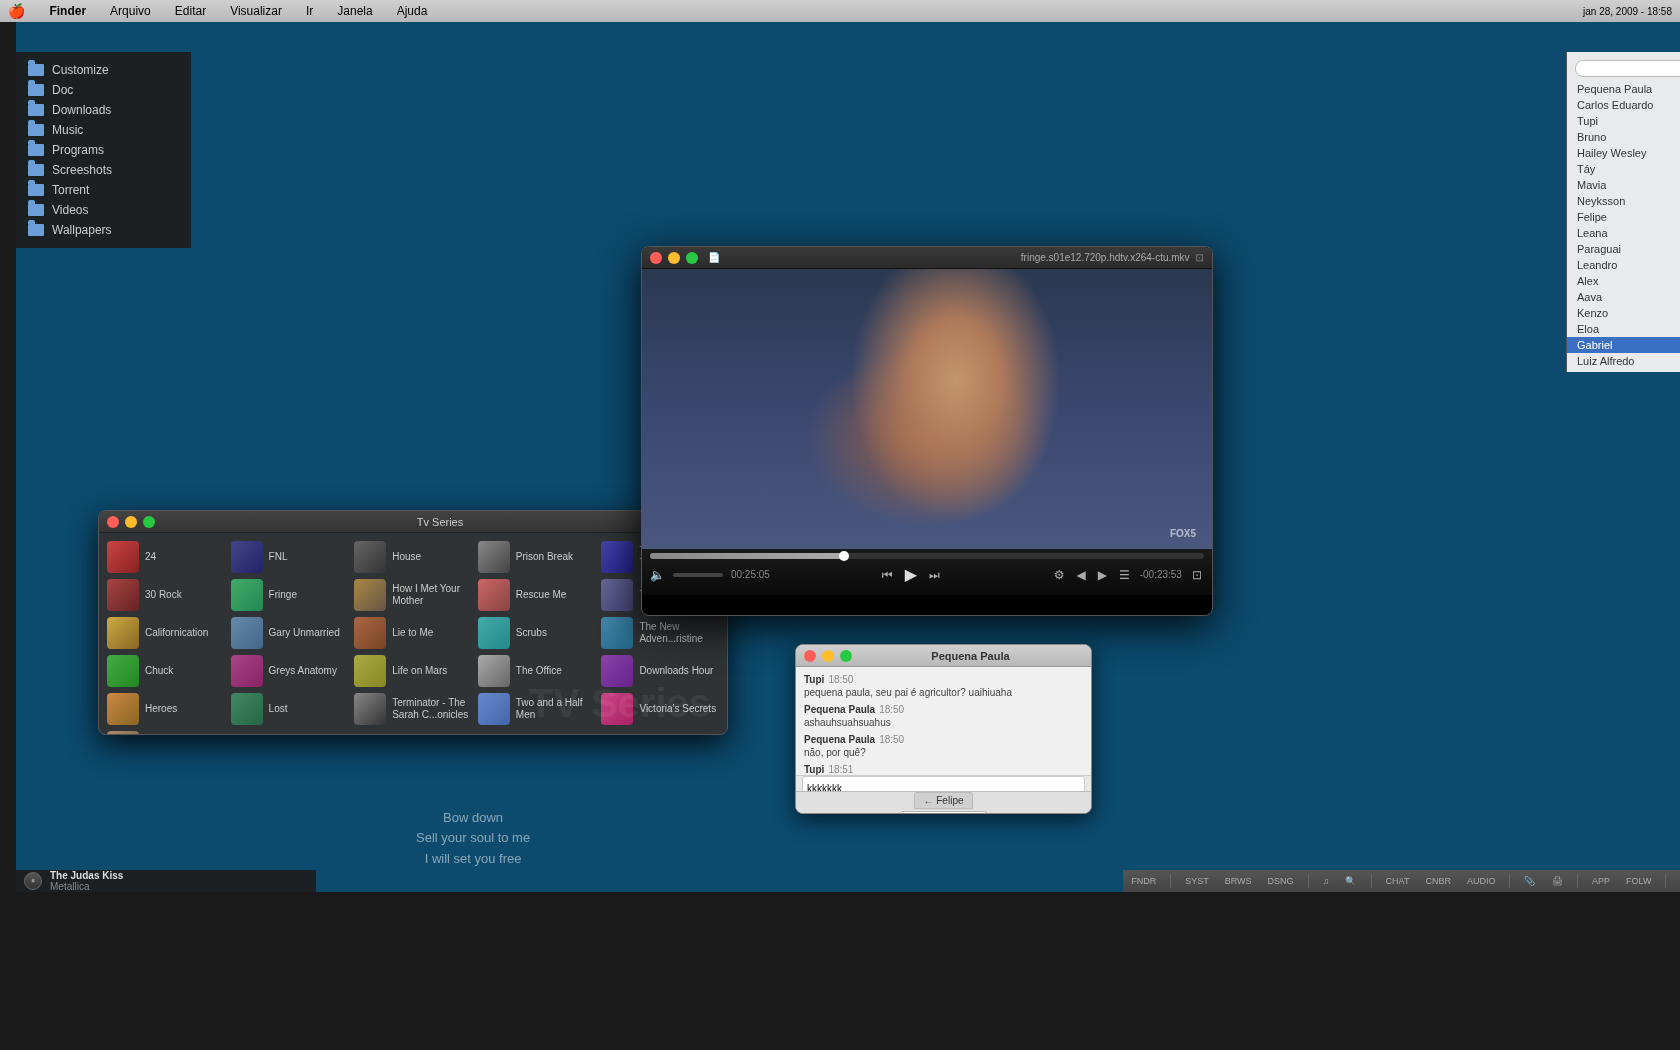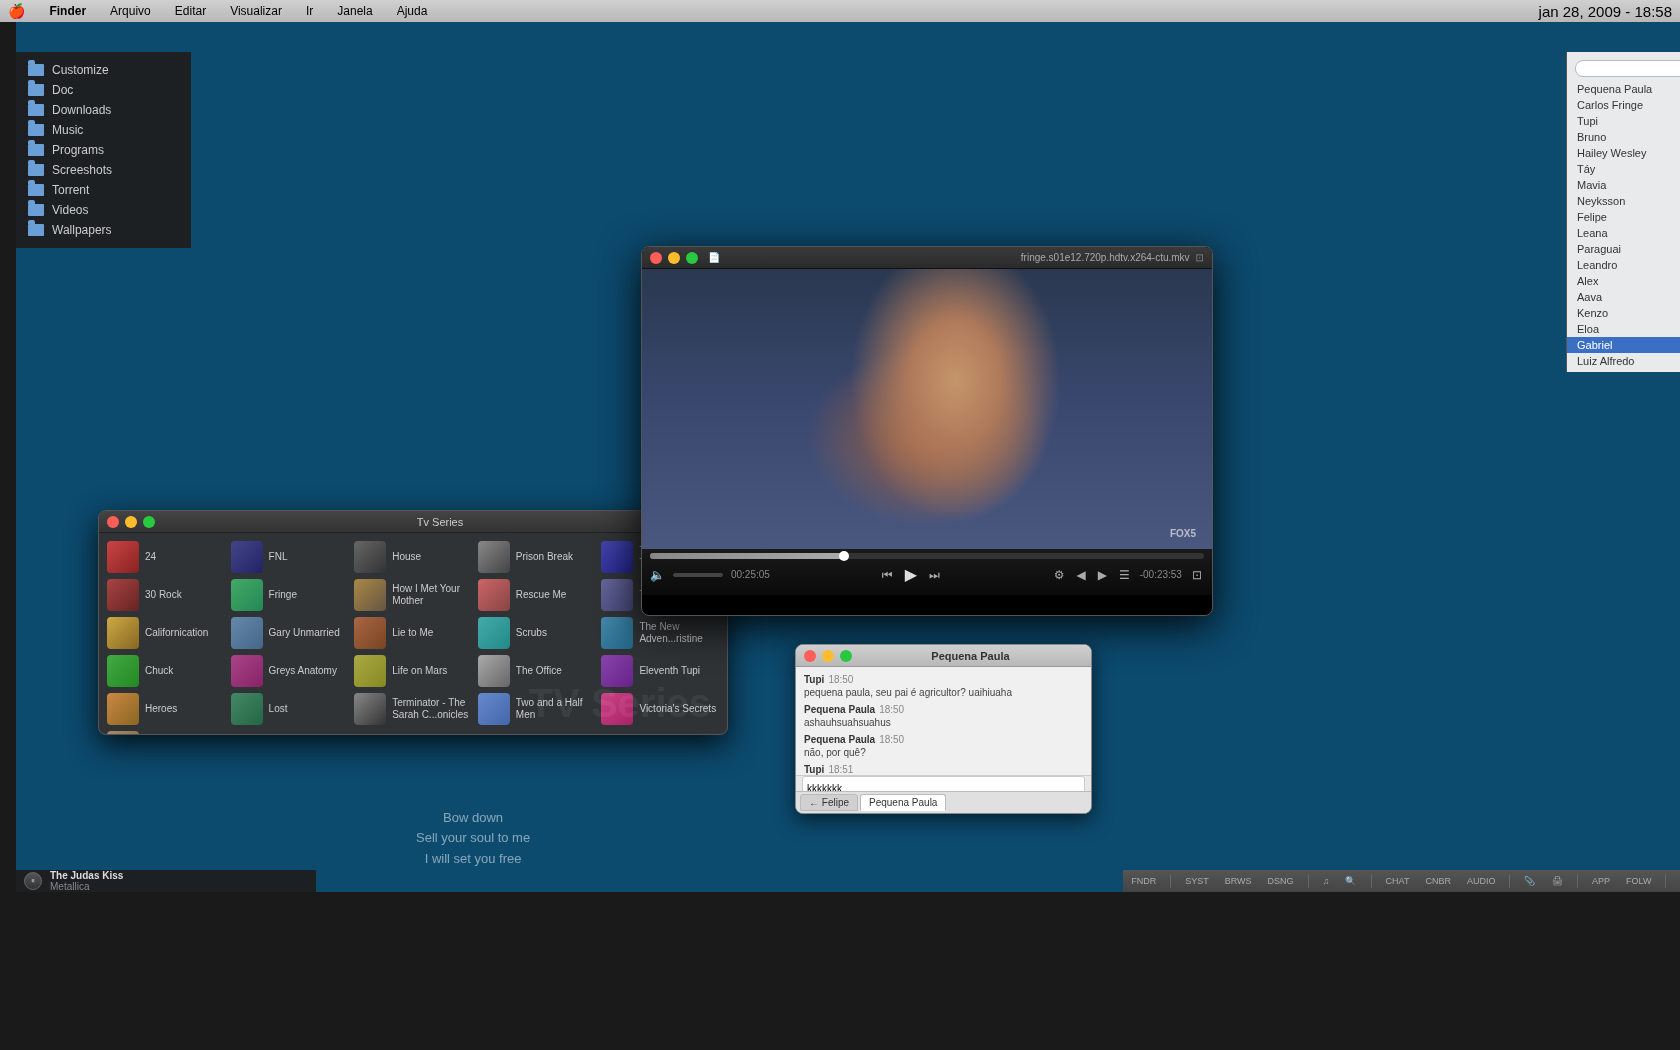--- a/index.html
+++ b/index.html
@@ -35,21 +35,21 @@
     .menu-item {
       font-weight: 500;
       cursor: pointer;
       padding: 0 4px;
     }
     .menu-item.bold { font-weight: 700; }
     .menubar-right {
       margin-left: auto;
       display: flex;
       gap: 8px;
-      font-size: 15px;
+      font-size: 10px;
     }
 
     
     #desktop {
       position: absolute;
       top: 22px;
       left: 16px;
       width: 100%;
       height: 870px;
       background: #0c4a6e;
@@ -351,20 +351,21 @@
       gap: 2px;
       position: absolute;
       bottom: 0;
       left: 0;
       right: 0;
       height: 22px;
       background: #e0e0e0;
       border-top: 1px solid #bbb;
       align-items: center;
       padding: 0 4px;
+      flex-direction: column;
     }
     .chat-tab {
       font-size: 10px;
       padding: 2px 8px;
       background: #d0d0d0;
       border: 1px solid #bbb;
       border-radius: 3px 3px 0 0;
       cursor: pointer;
       color: #333;
     }
@@ -649,21 +650,21 @@
           <div class="tv-item">
     <div class="tv-thumb thumb-life"></div>
     <span class="tv-label">Life on Mars</span>
   </div>
           <div class="tv-item">
     <div class="tv-thumb thumb-office"></div>
     <span class="tv-label">The Office</span>
   </div>
           <div class="tv-item">
     <div class="tv-thumb thumb-eleven"></div>
-    <span class="tv-label">Eleventh Tupi</span>
+    <span class="tv-label">Downloads Hour</span>
   </div>
           <div class="tv-item">
     <div class="tv-thumb thumb-heroes"></div>
     <span class="tv-label">Heroes</span>
   </div>
           <div class="tv-item">
     <div class="tv-thumb thumb-lost"></div>
     <span class="tv-label">Lost</span>
   </div>
           <div class="tv-item">
@@ -747,21 +748,21 @@
   </div>
 
   <div id="buddy-list">
     <input class="buddy-search" type="text" style="">
     <div id="buddy-list-items">
         <div class="buddy-item">
           <span>Pequena Paula</span>
           <span class="buddy-dot"></span>
         </div>
         <div class="buddy-item">
-          <span>Carlos Fringe</span>
+          <span>Carlos Eduardo</span>
           <span class="buddy-dot"></span>
         </div>
         <div class="buddy-item">
           <span>Tupi</span>
           <span class="buddy-dot"></span>
         </div>
         <div class="buddy-item">
           <span>Bruno</span>
           <span class="buddy-dot"></span>
         </div>

